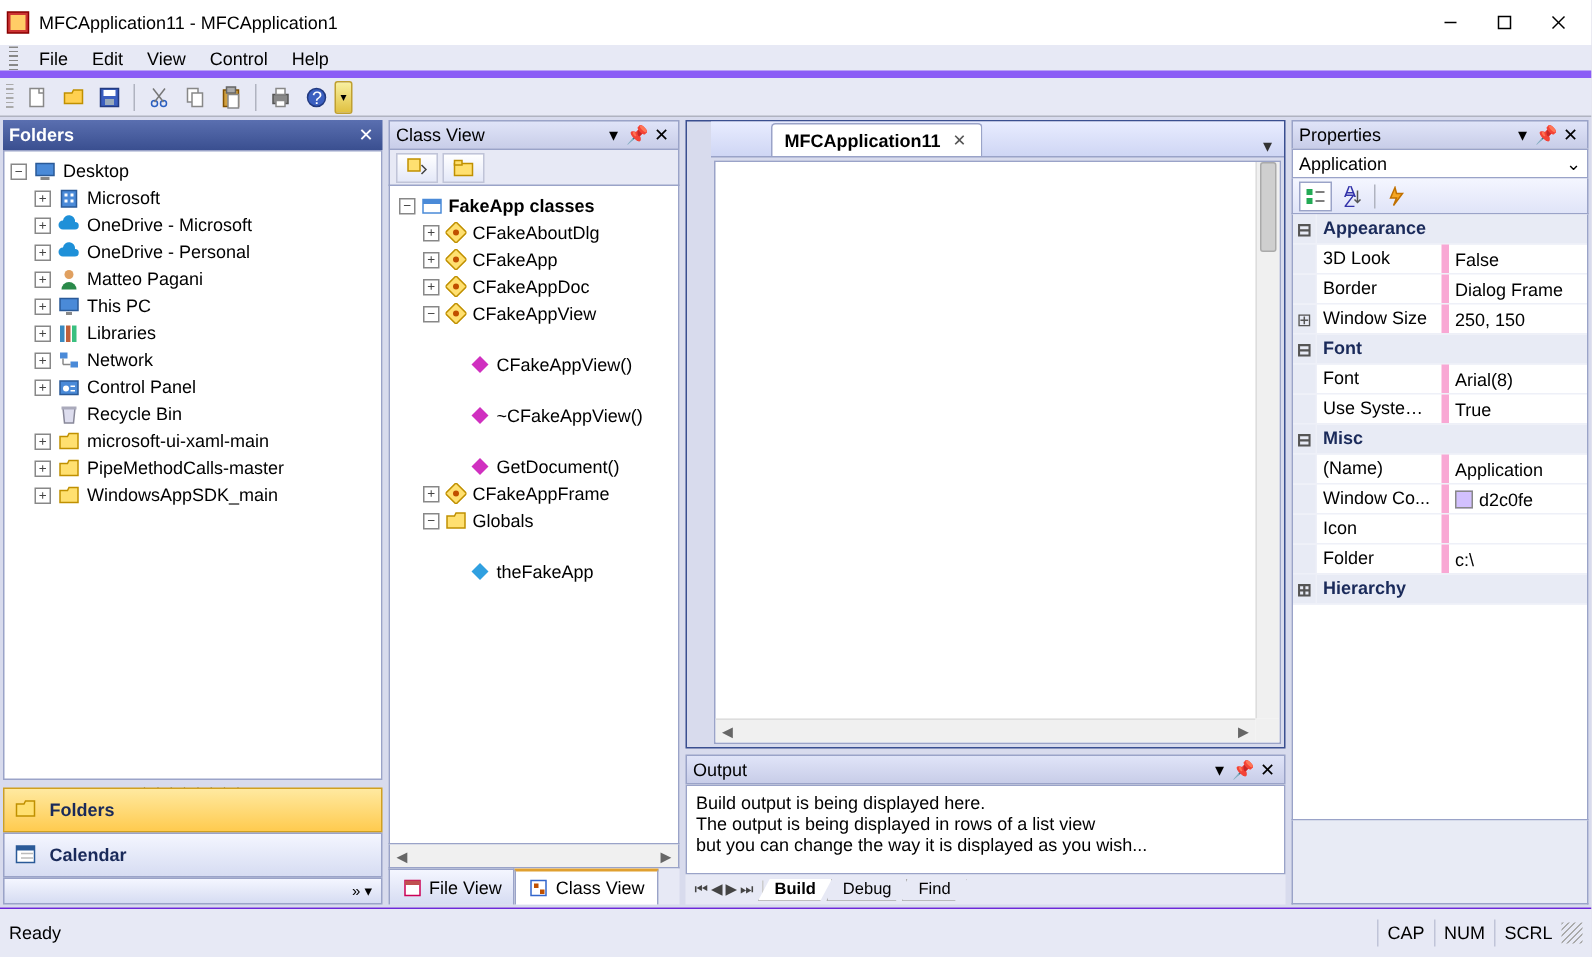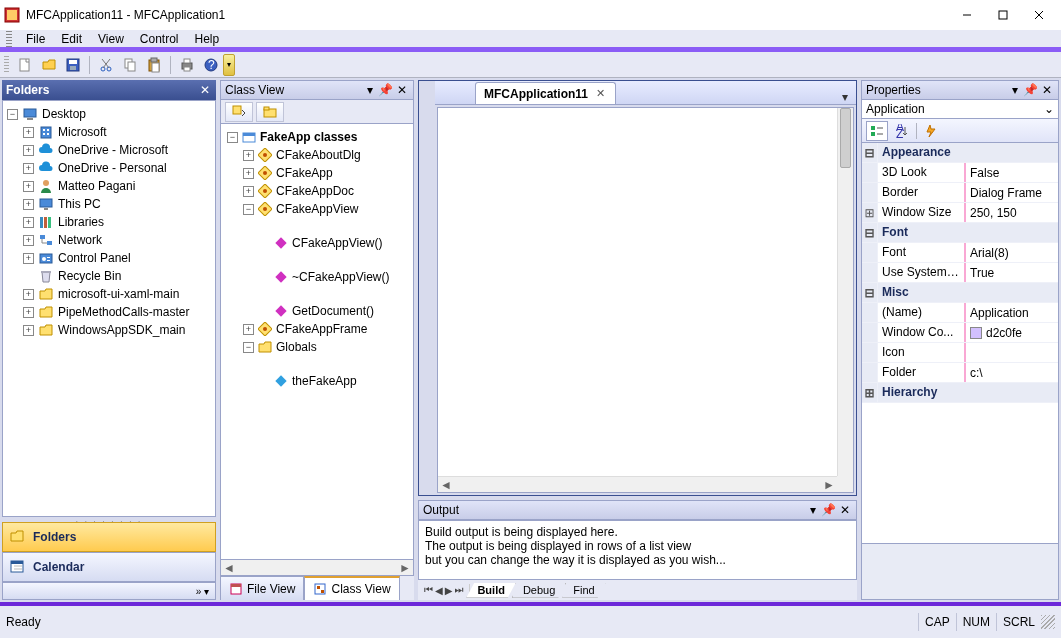--- a/index.html
+++ b/index.html
@@ -29,21 +29,21 @@
 
 
 .pane-title { height:20px; background:linear-gradient(#5a6fb0,#3a4f90); color:#fff; display:flex; align-items:center; padding:0 4px; font-size:11px; }
 .pane-title.light { background:linear-gradient(#e0e4f8,#c8cde8); color:#000; border:1px solid #9aa3c8; }
 .pane-title .t { flex:1; font-weight:bold; }
 .pane-title.light .t { font-weight:normal; }
 .pane-title .pbtn { width:14px; height:14px; display:flex; align-items:center; justify-content:center; margin-left:2px; cursor:default; }
 .pane-body { background:#fff; border:1px solid #9aa3c8; flex:1; overflow:auto; }
 
 
-.leftcol { width:214px; display:flex; flex-direction:column; gap:0;}
+.leftcol { width:253px; display:flex; flex-direction:column; gap:0;}
 .folders-pane { display:flex; flex-direction:column; flex:1; min-height:0;}
 .folders-tree { padding:4px; font-size:12px; }
 .tree-row { display:flex; align-items:center; height:18px; white-space:nowrap; }
 .tree-row .exp { width:11px; height:11px; border:1px solid #888; display:flex; align-items:center; justify-content:center; font-size:9px; line-height:1; margin-right:4px; background:#fff; color:#444;}
 .tree-row .noexp { width:11px; margin-right:4px; }
 .tree-row .ic { width:16px; height:16px; margin-right:4px; display:inline-flex; align-items:center; justify-content:center;}
 .tree-row .lbl { }
 .ind1 { padding-left:16px;}
 
 .splitter-h { height:5px; background:#d8dbed; cursor:row-resize; display:flex; justify-content:center; color:#888; font-size:8px; letter-spacing:2px;}
@@ -105,28 +105,28 @@
 
 .rightcol { width:198px; display:flex; flex-direction:column;}
 .propcombo { height:20px; border:1px solid #9aa3c8; background:#fff; display:flex; align-items:center; padding:0 4px; justify-content:space-between; margin-top:-1px;}
 .prop-toolbar{ height:24px; border:1px solid #9aa3c8; border-top:none; background:linear-gradient(#f4f6ff,#e0e4f8); display:flex; align-items:center; padding:0 4px; gap:3px;}
 .prop-toolbar .pbtn{ width:22px; height:20px; border:1px solid transparent; display:flex; align-items:center; justify-content:center;}
 .prop-toolbar .pbtn.sel{ border:1px solid #9aa3c8; background:#fff;}
 .proplist{ flex:1; border:1px solid #9aa3c8; border-top:none; background:#fff; overflow:auto;}
 .prow{ display:flex; height:20px; border-bottom:1px solid #eef0f8;}
 .prow.cat{ background:#e8ebf5; font-weight:bold; color:#1a2a5a;}
 .prow .expcell{ width:16px; display:flex; align-items:center; justify-content:center; border-right:1px solid #eef0f8; background:#e8ebf5; color:#555;}
-.prow .nmcell{ width:88px; padding:2px 4px; border-right:2px solid #f9a8d4; white-space:nowrap; overflow:hidden; text-overflow:ellipsis;}
+.prow .nmcell{ width:88px; padding:2px 4px; border-right:5px solid #f9a8d4; white-space:nowrap; overflow:hidden; text-overflow:ellipsis;}
 .prow .valcell{ flex:1; padding:2px 4px; display:flex; align-items:center; gap:4px;}
 .prow.cat .nmcell{ flex:1; width:auto; border-right:none;}
 .swatch{width:12px;height:12px;border:1px solid #888;}
 .propdesc{ height:56px; border:1px solid #9aa3c8; border-top:none; background:#e8ebf5;}
 
 
-.statusbar{ height:22px; background:#e7e9f5; border-top:4px solid #6d28d9; display:flex; align-items:center; padding:16px 6px; font-size:11px; gap:0;}
+.statusbar{ height:22px; background:#e7e9f5; border-top:1px solid #6d28d9; display:flex; align-items:center; padding:16px 6px; font-size:11px; gap:0;}
 .statusbar .sflex{flex:1;}
 .statusbar .cell{ padding:0 6px; border-left:1px solid #c0c4d8; height:18px; display:flex; align-items:center;}
 .statusbar .grip{ width:14px; height:14px; background:repeating-linear-gradient(135deg,#aaa 0 1px, transparent 1px 3px);}
 
 svg{display:block;}
 </style>
 </head>
 <body>
 
 <div class="titlebar">

